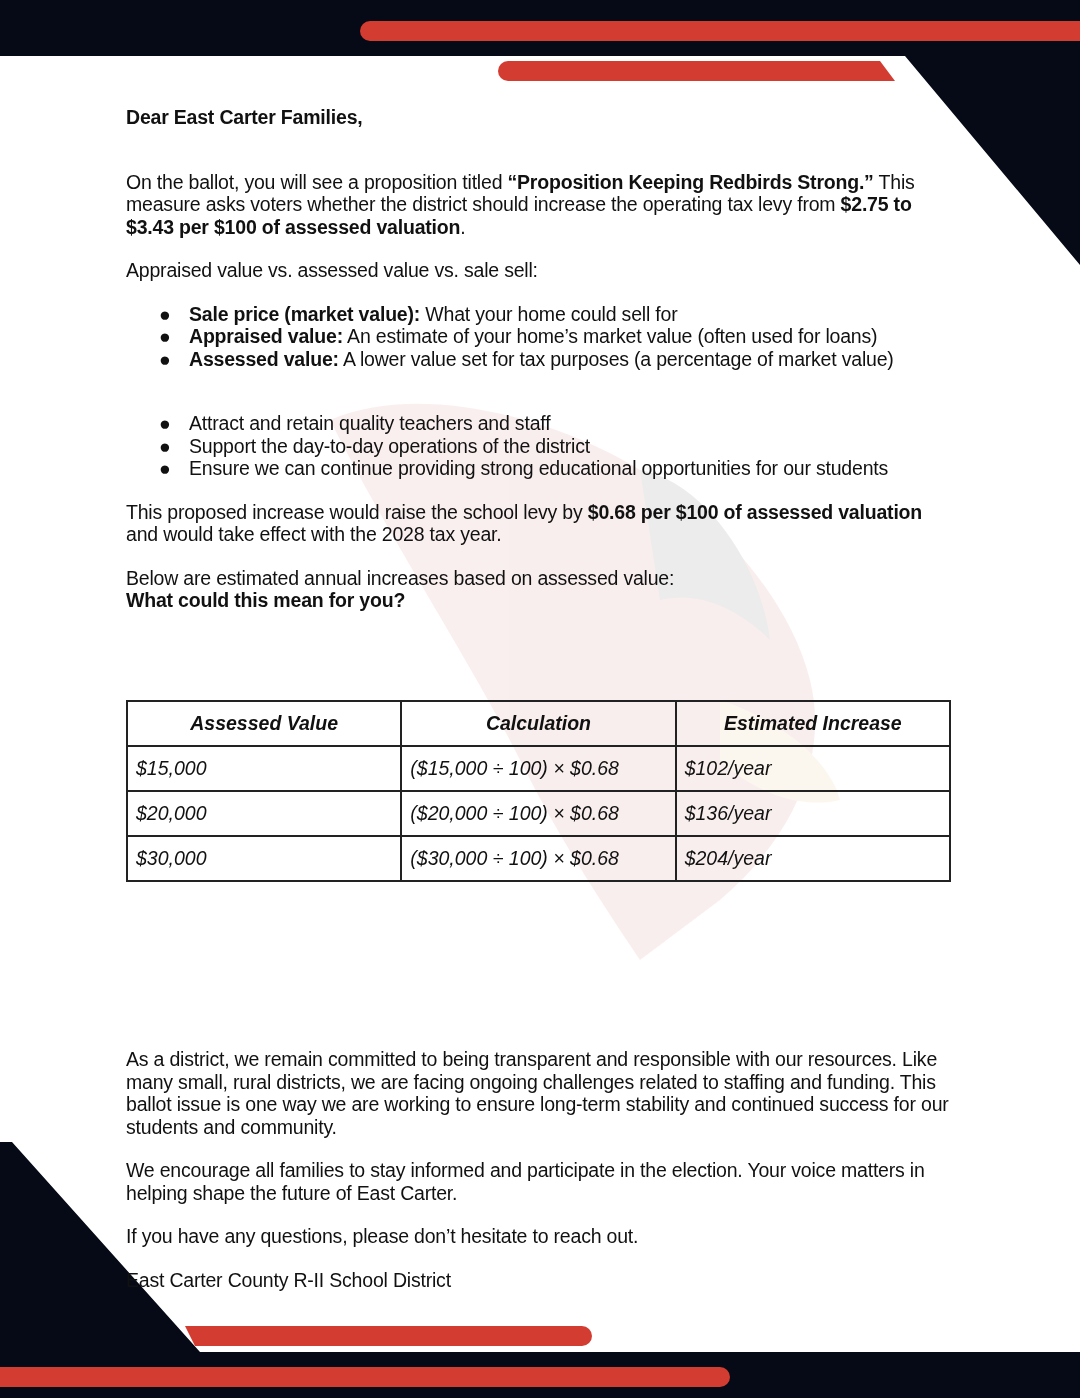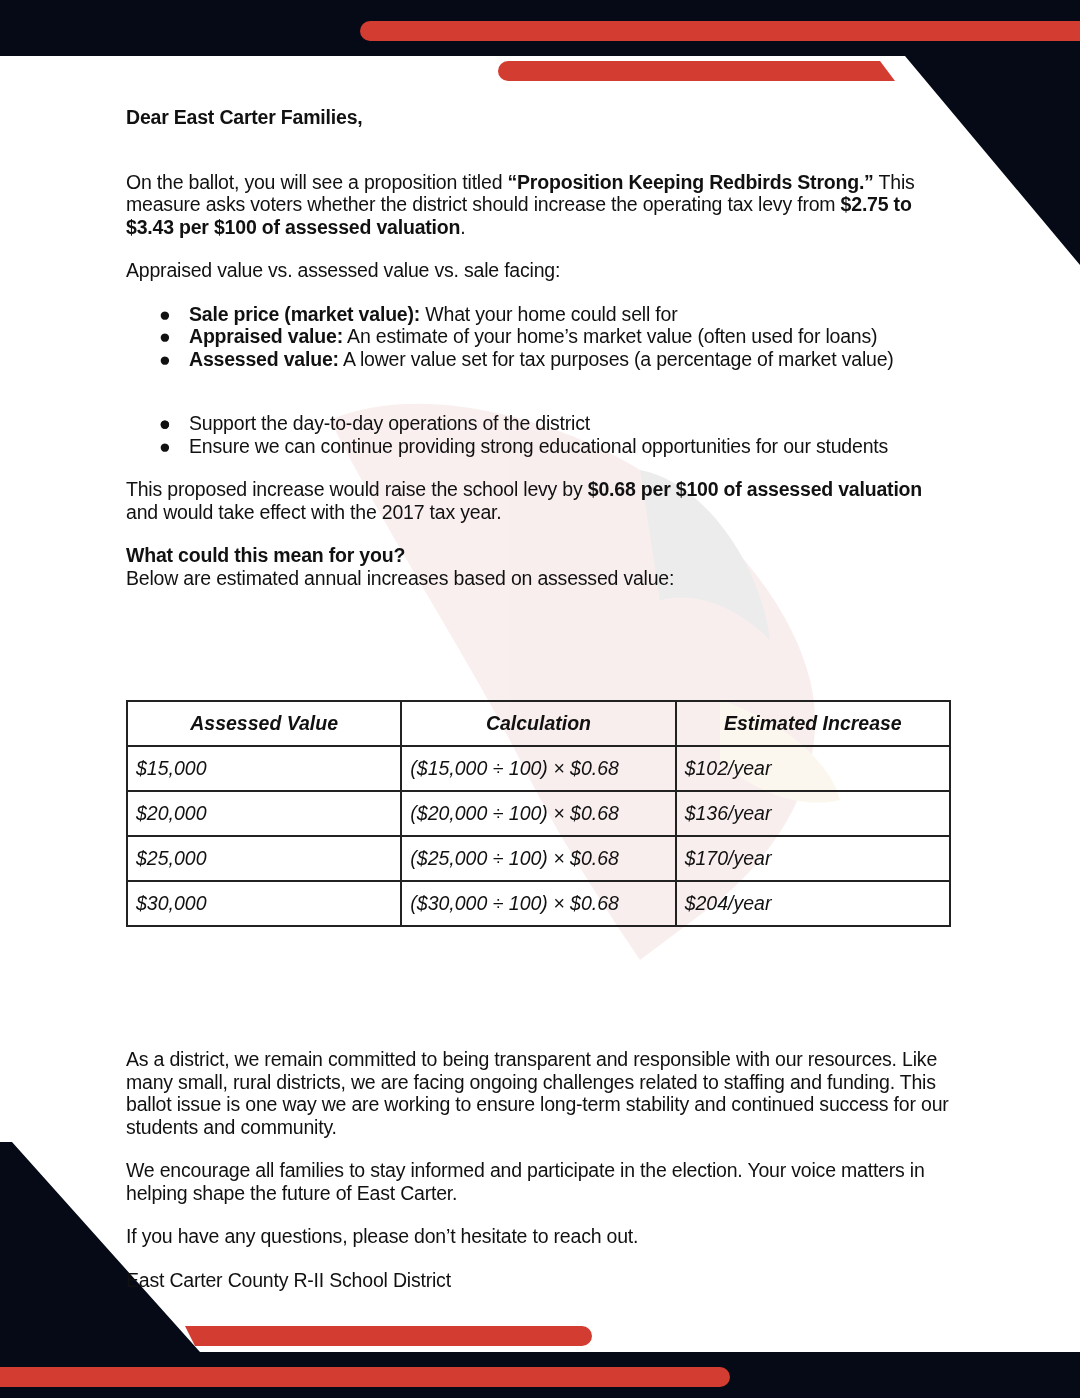--- a/index.html
+++ b/index.html
@@ -42,39 +42,39 @@
   <path d="M185 1326 L582 1326 A10 10 0 0 1 582 1346 L195 1346 Z" fill="#d33c31"></path>
   <rect x="-20" y="1367" width="750" height="20" rx="10" fill="#d33c31"></rect>
 </svg>
 
 <div class="content">
   <p><b>Dear East Carter Families,</b></p>
   <div class="gap"></div>
   <div class="gap"></div>
   <p><span>On the ballot, you will see a proposition titled </span><b>“Proposition Keeping Redbirds Strong.”</b><span> This measure asks voters whether the district should increase the operating tax levy from </span><b>$2.75 to $3.43 per $100 of assessed valuation</b><span>.</span></p>
   <div class="gap"></div>
-  <p>Appraised value vs. assessed value vs. sale facing:</p>
+  <p>Appraised value vs. assessed value vs. sale sell:</p>
   <div class="gap"></div>
   <ul>
     <li><span class="bullet">●</span><b>Sale price (market value):</b><span> What your home could sell for</span></li>
     <li><span class="bullet">●</span><b>Appraised value:</b><span> An estimate of your home’s market value (often used for loans)</span></li>
     <li><span class="bullet">●</span><b>Assessed value:</b><span> A lower value set for tax purposes (a percentage of market value)</span></li>
   </ul>
   <div class="gap"></div>
   <div class="gap"></div>
   <ul>
-    <li><span class="bullet">●</span></li>
+    <li><span class="bullet">●</span><span>Attract and retain quality teachers and staff</span></li>
     <li><span class="bullet">●</span><span>Support the day-to-day operations of the district</span></li>
     <li><span class="bullet">●</span><span>Ensure we can continue providing strong educational opportunities for our students</span></li>
   </ul>
   <div class="gap"></div>
-  <p><span>This proposed increase would raise the school levy by </span><b>$0.68 per $100 of assessed valuation</b><span> and would take effect with the 2017 tax year.</span></p>
+  <p><span>This proposed increase would raise the school levy by </span><b>$0.68 per $100 of assessed valuation</b><span> and would take effect with the 2028 tax year.</span></p>
   <div class="gap"></div>
+  <p>Below are estimated annual increases based on assessed value:</p>
   <p><b>What could this mean for you?</b></p>
-  <p>Below are estimated annual increases based on assessed value:</p>
 </div>
 
 <table class="levy">
   <colgroup>
       <col class="c1">
       <col class="c2">
       <col class="c3">
     </colgroup>
   <thead>
     <tr>
@@ -88,25 +88,20 @@
       <td>$15,000</td>
       <td>($15,000 ÷ 100) × $0.68</td>
       <td>$102/year</td>
     </tr>
     <tr>
       <td>$20,000</td>
       <td>($20,000 ÷ 100) × $0.68</td>
       <td>$136/year</td>
     </tr>
     <tr>
-      <td>$25,000</td>
-      <td>($25,000 ÷ 100) × $0.68</td>
-      <td>$170/year</td>
-    </tr>
-    <tr>
       <td>$30,000</td>
       <td>($30,000 ÷ 100) × $0.68</td>
       <td>$204/year</td>
     </tr>
   </tbody>
 </table>
 
 <div class="content" style="top:1048px;">
   <p>As a district, we remain committed to being transparent and responsible with our resources. Like many small, rural districts, we are facing ongoing challenges related to staffing and funding. This ballot issue is one way we are working to ensure long-term stability and continued success for our students and community.</p>
   <div class="gap"></div>

